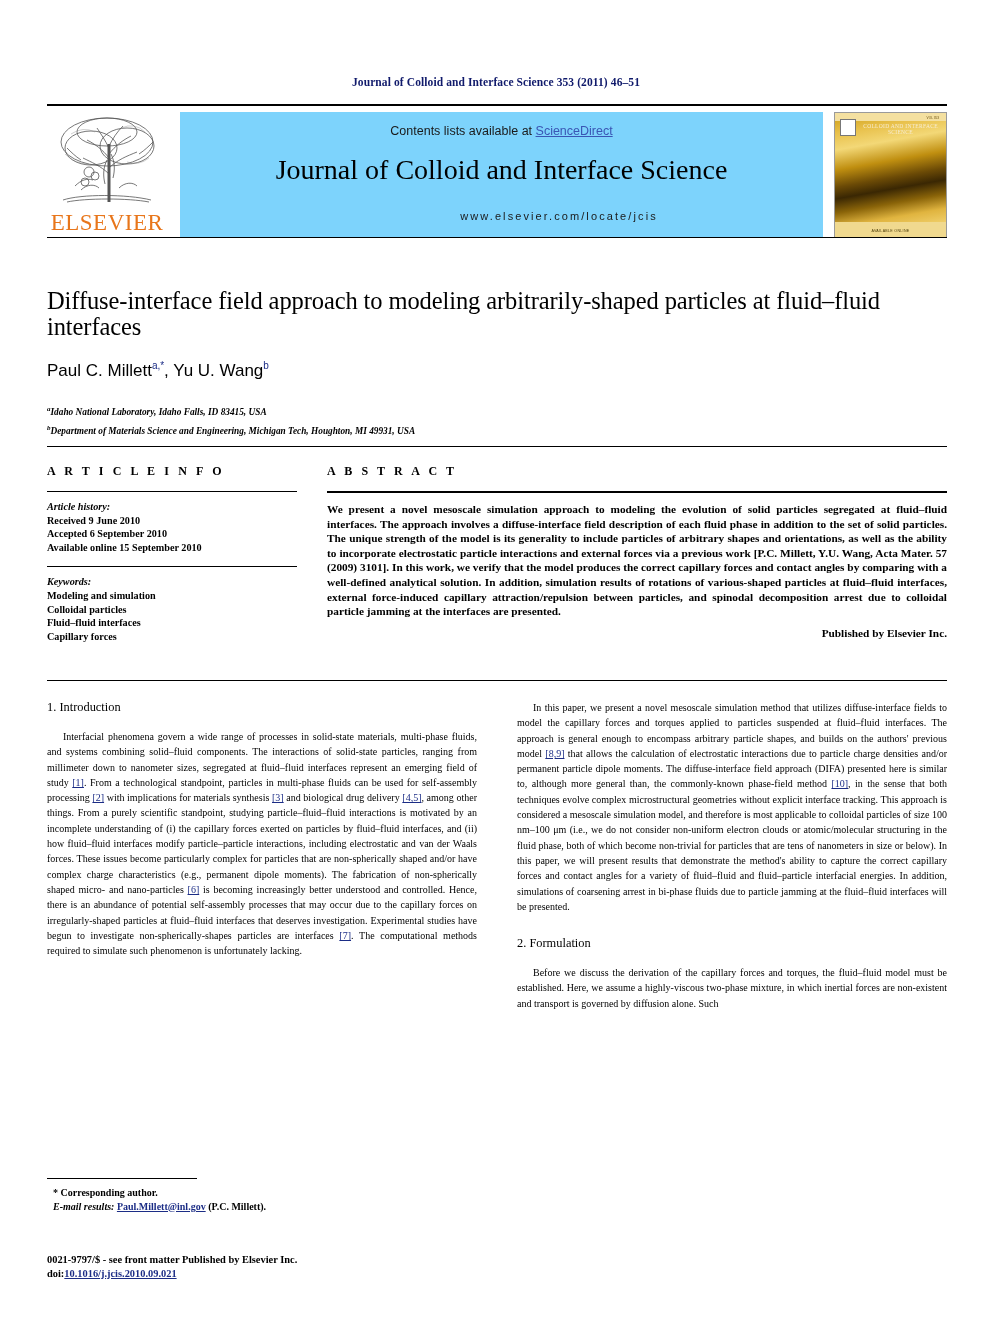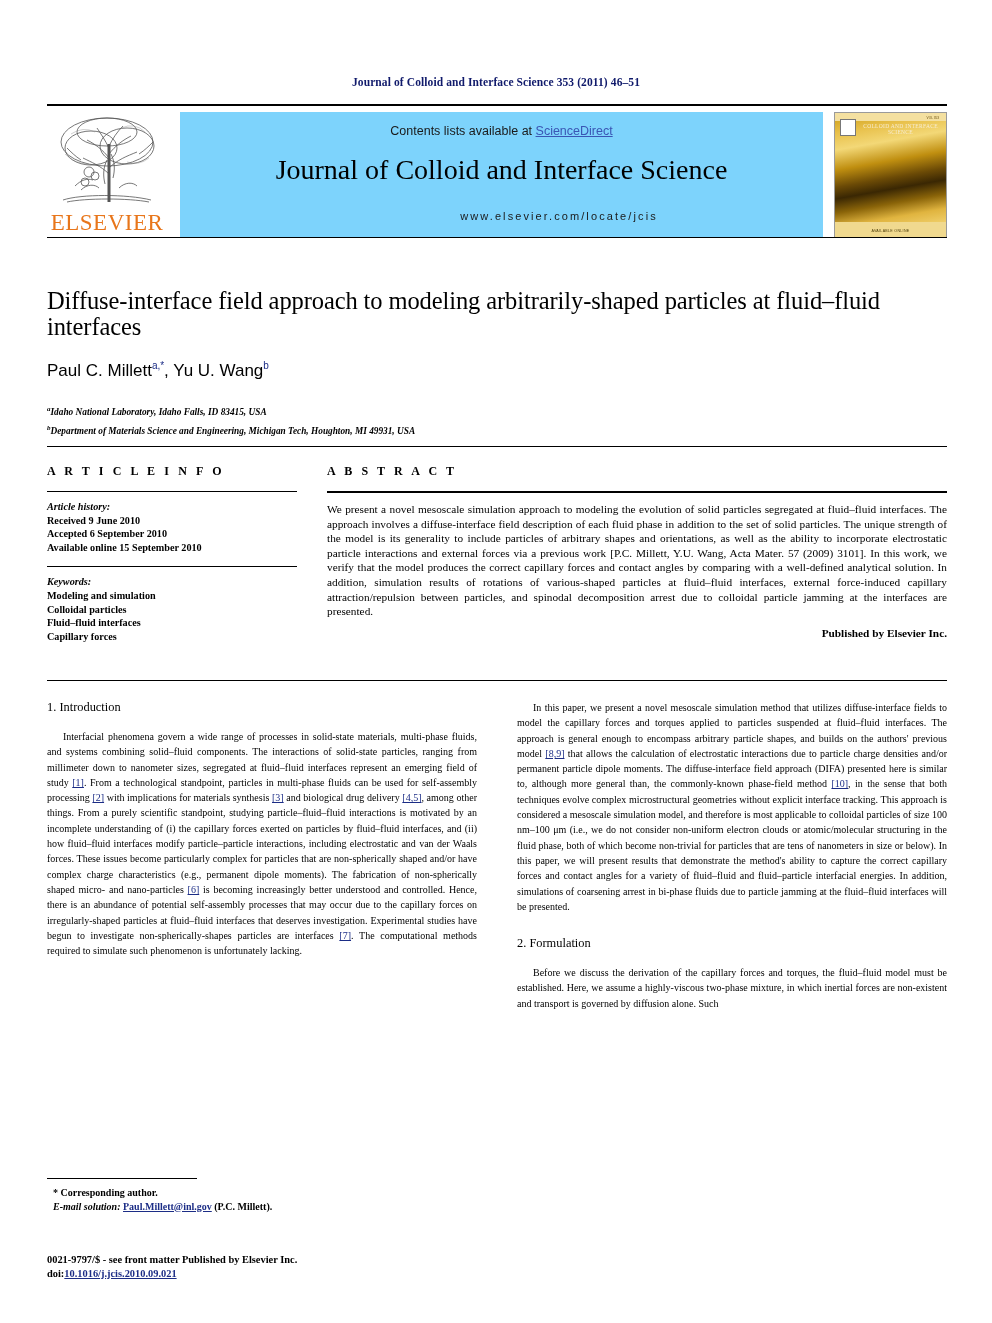--- a/index.html
+++ b/index.html
@@ -297,21 +297,21 @@
   .info-group .lbl {
     font-style: italic;
     display: block;
   }
   .abstract-text {
     margin-top: 9px;
     font-family: "Liberation Serif", serif;
     font-size: 11.3px;
     line-height: 14.6px;
     text-align: justify;
-    font-weight: normal;
+    font-weight: bold;
     color: #000;
   }
   .published-by {
     margin-top: 8px;
     text-align: right;
     font-family: "Liberation Serif", serif;
     font-size: 11.3px;
     font-weight: bold;
   }
   .ia-rule-bot2 {
@@ -516,21 +516,21 @@
       <p class="para"><span>In this paper, we present a novel mesoscale simulation method that utilizes diffuse-interface fields to model the capillary forces and torques applied to particles suspended at fluid–fluid interfaces. The approach is general enough to encompass arbitrary particle shapes, and builds on the authors' previous model </span><a class="ref" href="#">[8,9]</a><span> that allows the calculation of electrostatic interactions due to particle charge densities and/or permanent particle dipole moments. The diffuse-interface field approach (DIFA) presented here is similar to, although more general than, the commonly-known phase-field method </span><a class="ref" href="#">[10]</a><span>, in the sense that both techniques evolve complex microstructural geometries without explicit interface tracking. This approach is considered a mesoscale simulation model, and therefore is most applicable to colloidal particles of size 100 nm–100 μm (i.e., we do not consider non-uniform electron clouds or atomic/molecular structuring in the fluid phase, both of which become non-trivial for particles that are tens of nanometers in size or below). In this paper, we will present results that demonstrate the method's ability to capture the correct capillary forces and contact angles for a variety of fluid–fluid and fluid–particle interfacial energies. In addition, simulations of coarsening arrest in bi-phase fluids due to particle jamming at the fluid–fluid interfaces will be presented.</span></p>
       <h2 class="body-head spaced">2. Formulation</h2>
       <p class="para">Before we discuss the derivation of the capillary forces and torques, the fluid–fluid model must be established. Here, we assume a highly-viscous two-phase mixture, in which inertial forces are non-existent and transport is governed by diffusion alone. Such</p>
     </div>
 
   </div>
 
   <div class="footnote-area">
     <div class="fn-rule"></div>
     <div class="fn-line"><span>*</span> <span>Corresponding author.</span></div>
-    <div class="fn-line"><span class="ital">E-mail solution:</span> <a class="fn-link" href="#">Paul.Millett@inl.gov</a> <span>(P.C. Millett).</span></div>
+    <div class="fn-line"><span class="ital">E-mail results:</span> <a class="fn-link" href="#">Paul.Millett@inl.gov</a> <span>(P.C. Millett).</span></div>
   </div>
 
   <div class="imprint">
     <div>0021-9797/$ - see front matter Published by Elsevier Inc.</div>
     <div><span>doi:</span><a class="doi-link" href="#">10.1016/j.jcis.2010.09.021</a></div>
   </div>
 
 </div>
 
 </body></html>

